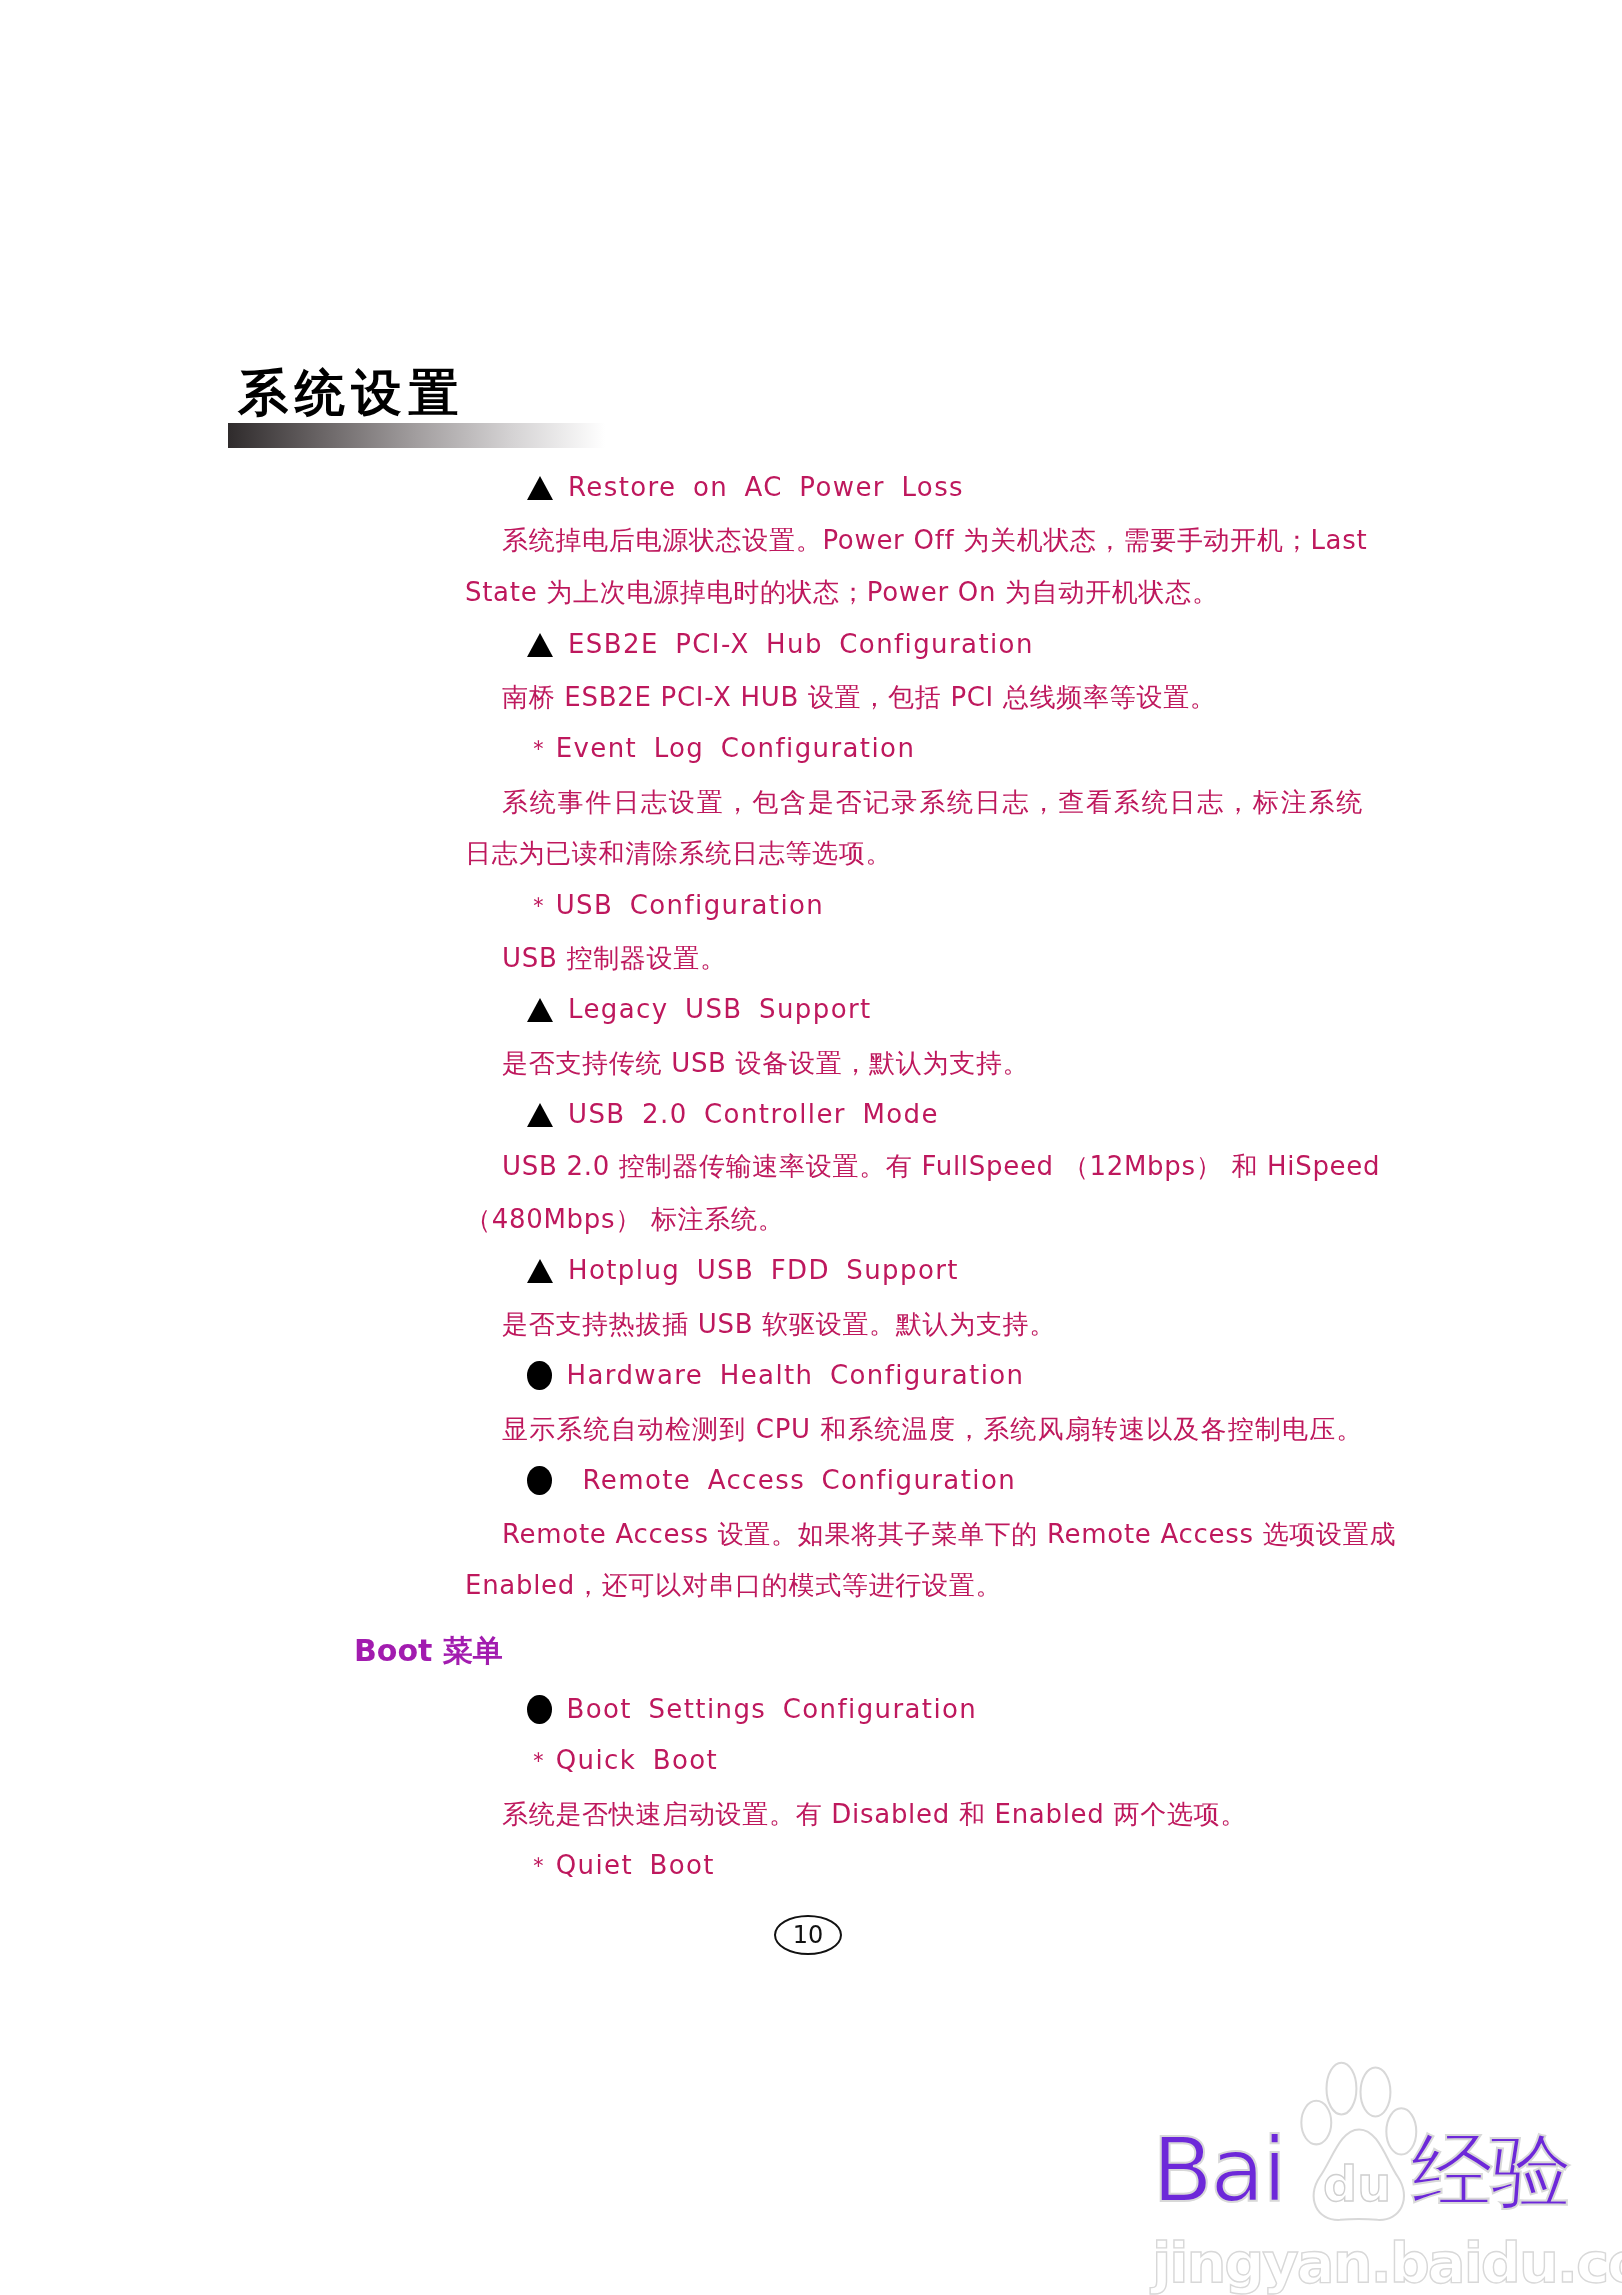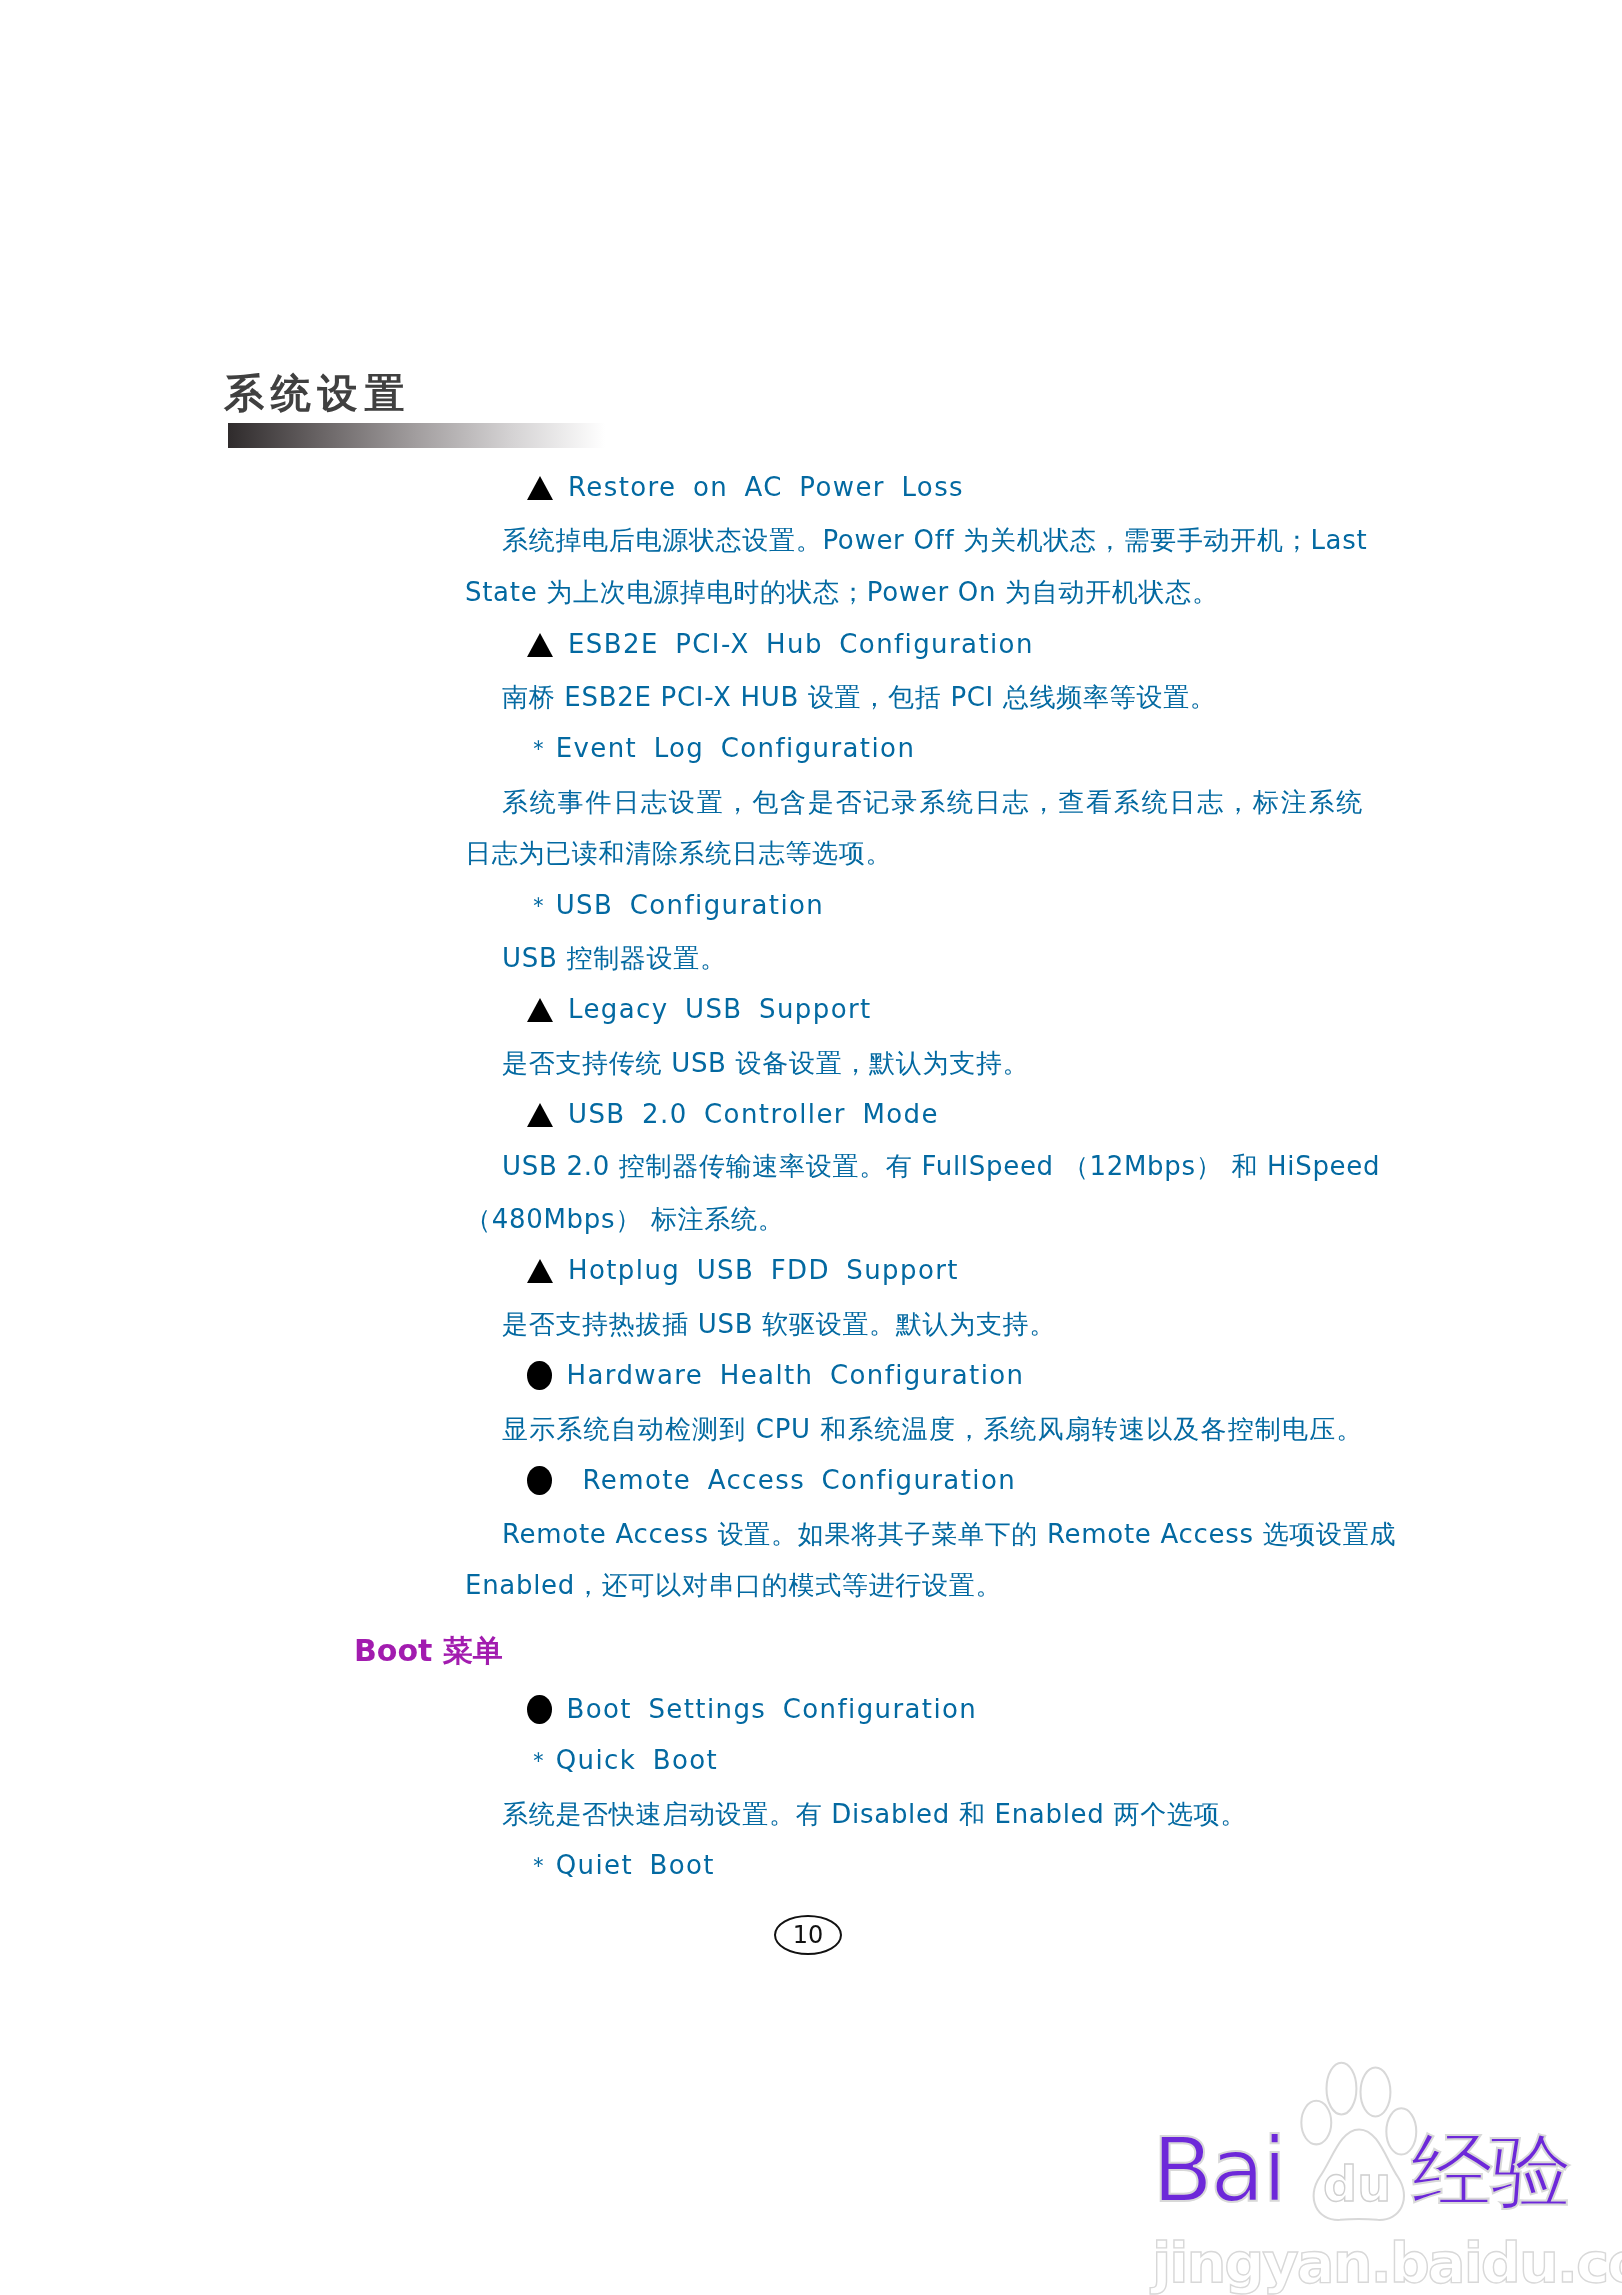--- a/index.html
+++ b/index.html
@@ -1,22 +1,22 @@
 <!DOCTYPE html>
 <html style="font-size:11px"><head>
 <meta charset="utf-8">
 <style>
   html, body { margin: 0; padding: 0; background: #ffffff; }
   body { width: 1622px; height: 2295px; position: relative; overflow: hidden;
          font-family: "DejaVu Sans", "Liberation Sans", sans-serif; color: #111; }
-  .page-title { position: absolute; left: 224px; top: 373px; font-size: 40px; font-weight: bold;
-                letter-spacing: 6.8px; line-height: 41px; color: #404040; white-space: nowrap; }
+  .page-title { position: absolute; left: 238px; top: 373px; font-size: 50px; font-weight: bold;
+                letter-spacing: 6.8px; line-height: 41px; color: #000000; white-space: nowrap; }
   .title-bar { position: absolute; left: 228px; top: 423px; width: 377px; height: 25px;
                background: linear-gradient(to right, #2f2b2c 0%, #6a6566 25%, #a29e9f 50%, #d4d2d3 75%, #ffffff 100%); }
-  .line { position: absolute; font-size: 26px; line-height: 31px; white-space: nowrap; color: #0369a1; letter-spacing: 0.7px; }
+  .line { position: absolute; font-size: 26px; line-height: 31px; white-space: nowrap; color: #be185d; letter-spacing: 0.7px; }
   .para-first { left: 502px; width: 861px; text-align: justify; text-align-last: justify; }
   .para-first.last { text-align-last: left; }
   .para-cont { left: 465px; width: 926px; }
   .item { left: 527px; display: flex; align-items: center; }
   .bullet { display: inline-block; margin-right: 15px; flex: 0 0 auto; }
   .tri { width: 0; height: 0; border-left: 13.6px solid transparent; border-right: 13.6px solid transparent; border-bottom: 24.5px solid #000; }
   .dot { width: 24.5px; height: 29px; border-radius: 50%; background: #000; }
   .star { font-size: 23px; line-height: 31px; width: 17.7px; margin-right: 11px; text-align: center; }
   .item-label { font-size: 26px; letter-spacing: 1.4px; word-spacing: 6.8px; }
   .section-heading { position: absolute; left: 354px; top: 1634px; font-size: 30px; font-weight: bold;

